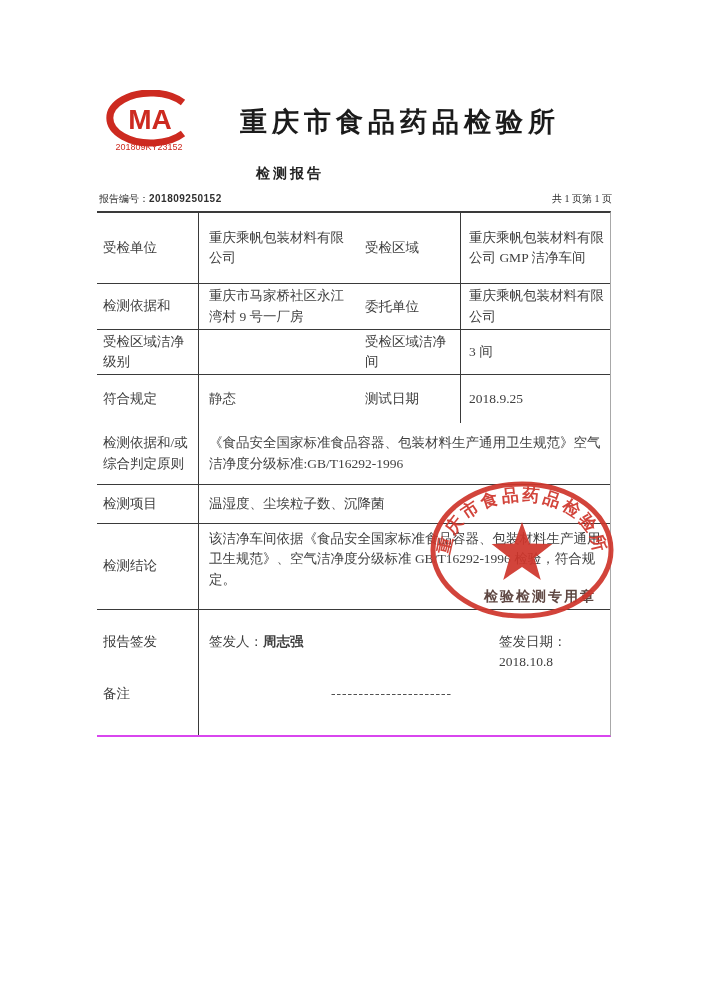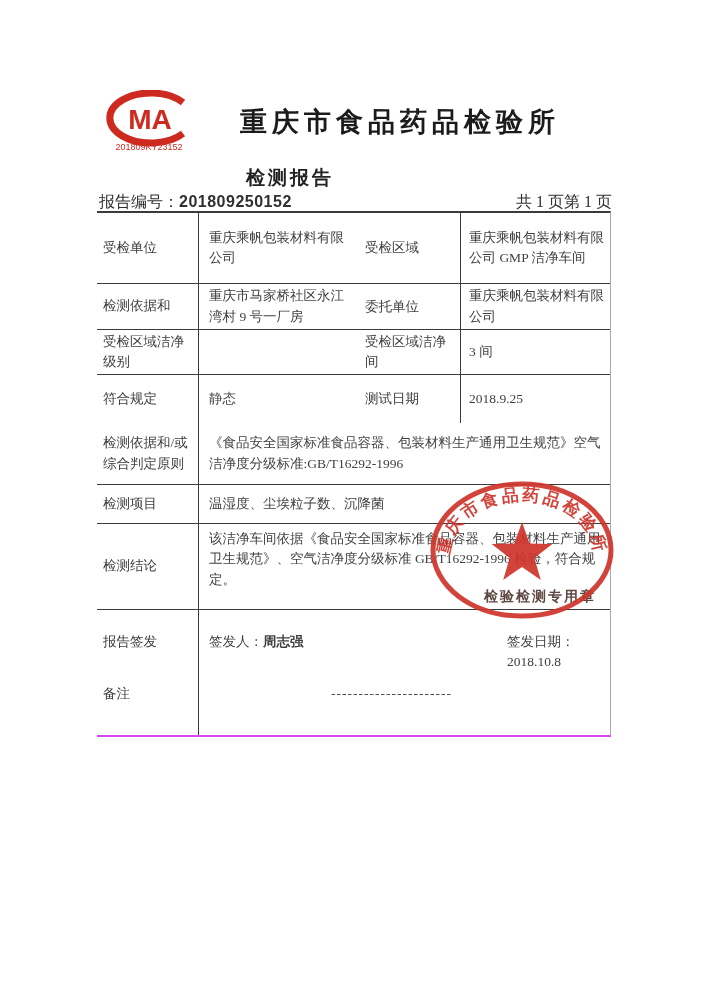--- a/index.html
+++ b/index.html
@@ -9,26 +9,26 @@
     color:#3f3f3f;overflow:hidden;
   }
   
   .logo{position:absolute;left:104px;top:90px;width:96px;height:66px;}
   .org-title{
     position:absolute;left:222px;top:104px;width:356px;text-align:center;
     font-size:27px;font-weight:bold;letter-spacing:5px;color:#1b1b1b;white-space:nowrap;
   }
   .doc-title{
     position:absolute;left:0;top:165px;width:580px;text-align:center;
-    font-size:19px;font-weight:bold;letter-spacing:3px;color:#222;
+    font-size:14px;font-weight:bold;letter-spacing:3px;color:#222;
   }
   .report-line{
     position:absolute;left:99px;top:192px;width:513px;
     display:flex;justify-content:space-between;align-items:flex-end;
-    font-size:16px;color:#2f2f2f;
+    font-size:10px;color:#2f2f2f;
   }
   .report-line .no b{font-family:"Liberation Sans",sans-serif;font-weight:bold;letter-spacing:.5px;}
   
   .rtable{
     position:absolute;left:97px;top:211px;width:514px;box-sizing:border-box;
     border-top:2px solid #3a3a3a;border-bottom:2px solid #d946ef;
     border-right:1px solid #a8a8a8;
     font-size:13.5px;line-height:1.5;
   }
   .trow{display:flex;box-sizing:border-box;}
@@ -46,21 +46,21 @@
   .full{flex:1;box-sizing:border-box;display:flex;align-items:center;padding:3px 8px 3px 10px;}
   .h71{height:71px}.h46{height:46px}.h45{height:45px}.h48{height:48px}
   .h62{height:62px}.h39{height:39px}.h86{height:86px}.h64{height:64px}.h61{height:61px}
   .top{align-items:flex-start;padding-top:5px;}
   .conclusion-cell{position:relative;}
   .stamp-note{
     position:absolute;right:14px;bottom:2px;font-weight:bold;font-size:14px;
     color:#5e4742;letter-spacing:2px;white-space:nowrap;
   }
   .sign-row .signer{font-weight:bold;}
-  .sign-row .date-group{position:absolute;left:308px;margin-top:20px;}
+  .sign-row .date-group{position:absolute;left:300px;margin-top:20px;}
   .sign-cell{position:relative;}
   .remark-cell{padding-left:132px;letter-spacing:1px;color:#4a4a4a;}
   
   .stamp{position:absolute;left:426px;top:476px;width:192px;height:148px;z-index:6;opacity:.92;pointer-events:none;}
 </style>
 </head>
 <body>
 
 <div class="logo">
   <svg width="96" height="66" viewBox="0 0 96 66">

